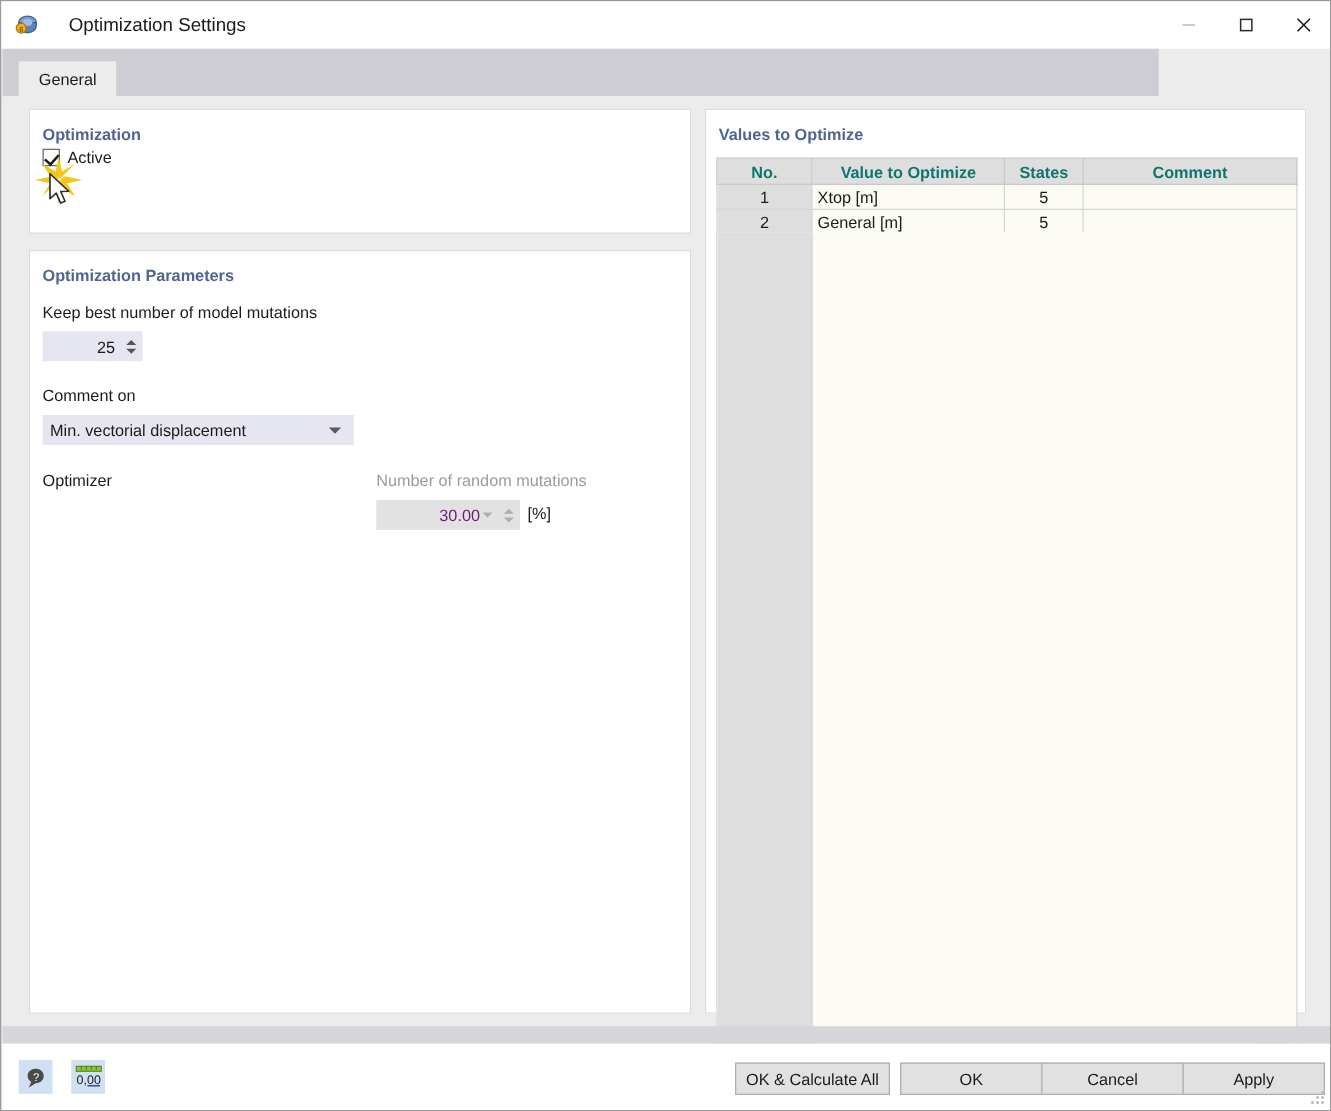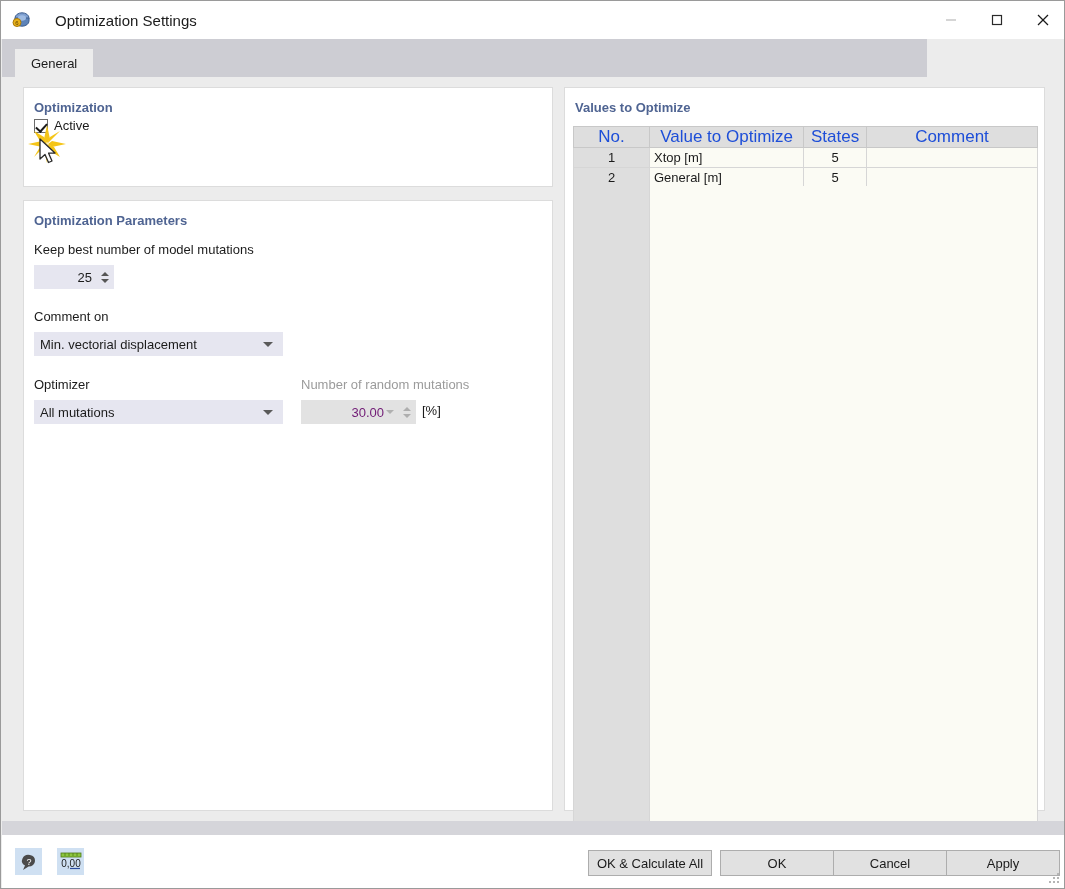--- a/index.html
+++ b/index.html
@@ -83,22 +83,22 @@
   .spin.dis .dn{border-top-color:#aeaeae;}
   .chev{
     width:0;height:0;border-left:5px solid transparent;border-right:5px solid transparent;
     border-top:5px solid #5a5a5a;margin-right:10px;
   }
   .chev.small{border-left-width:4px;border-right-width:4px;border-top-width:4px;border-top-color:#b0b0b0;margin-right:6px;}
 
   
   .table{position:absolute;left:8px;top:38px;width:465px;border-collapse:collapse;}
   .table th{
-    background:#dedede;border:1px solid #c8c8c8;font-weight:normal;font-size:17px;
-    color:#1d4ed8;height:20px;padding:0;text-align:center;
+    background:#dedede;border:1px solid #c8c8c8;font-weight:bold;font-size:13px;
+    color:#0f766e;height:20px;padding:0;text-align:center;
   }
   .table td{
     border:1px solid #d6d6d6;height:19px;padding:0 0 0 4px;font-size:13px;color:#1b1b1b;
     background:#fbfbf4;
   }
   .table td.no{background:#dedede;text-align:center;padding:0;}
   .table td.ctr{text-align:center;padding:0;}
   .col-no{width:76px;}
   .col-val{width:155px;}
   .col-st{width:62px;}
@@ -195,26 +195,20 @@
 
       <div class="label" style="left:10px;top:108px;">Comment on</div>
       <div class="field" style="left:10px;top:131px;width:249px;">
         <span class="valleft">Min. vectorial displacement</span>
         <span style="margin-left:auto;display:flex;align-items:center;">
             <span class="chev"></span>
           </span>
       </div>
 
       <div class="label" style="left:10px;top:176px;">Optimizer</div>
-      <div class="field" style="left:10px;top:199px;width:249px;">
-        <span class="valleft">All mutations</span>
-        <span style="margin-left:auto;display:flex;align-items:center;">
-            <span class="chev"></span>
-          </span>
-      </div>
 
       <div class="label dim" style="left:277px;top:176px;">Number of random mutations</div>
       <div class="field disabled" style="left:277px;top:199px;width:115px;">
         <span class="val" style="padding-right:2px;">30.00</span>
         <span style="display:flex;align-items:center;">
             <span class="chev small"></span>
           </span>
         <span class="spin dis">
             <span class="up"></span>
             <span class="dn"></span>

